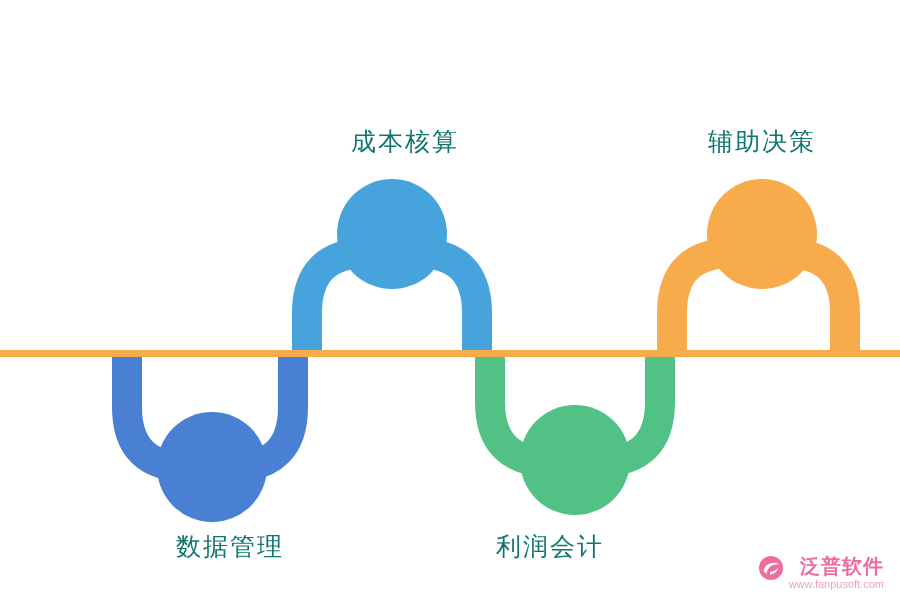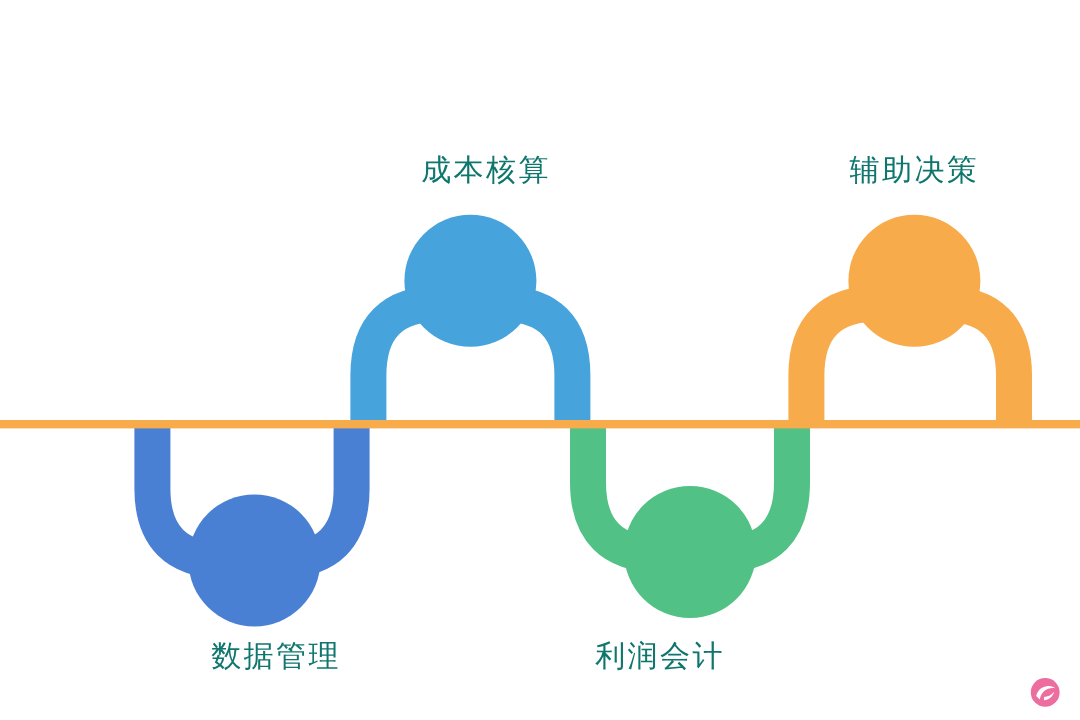--- a/index.html
+++ b/index.html
@@ -88,15 +88,19 @@
   <div class="node-label" style="left:550px; top:530px;">利润会计</div>
 
   <div class="node-label" style="left:762px; top:125px;">辅助决策</div>
 
   <div class="logo">
     <svg width="26" height="26" viewBox="0 0 26 26">
       <circle cx="13" cy="13" r="12" fill="#ed6d9e"></circle>
       <path d="M5.5 16 C7 8.5 16 5.5 21.5 9.5 C15 8.5 9.5 12 8.5 19 Z" fill="#ffffff"></path>
       <path d="M12 19.5 C16 19.5 19.5 16.5 20.5 12.5 C18 15.5 15 16.8 12 16.8 Z" fill="#ffffff"></path>
     </svg>
+    <div class="logo-text">
+      <div class="logo-name">泛普软件</div>
+      <div class="logo-url">www.fanpusoft.com</div>
+    </div>
   </div>
 
 </div>
 
 </body></html>

